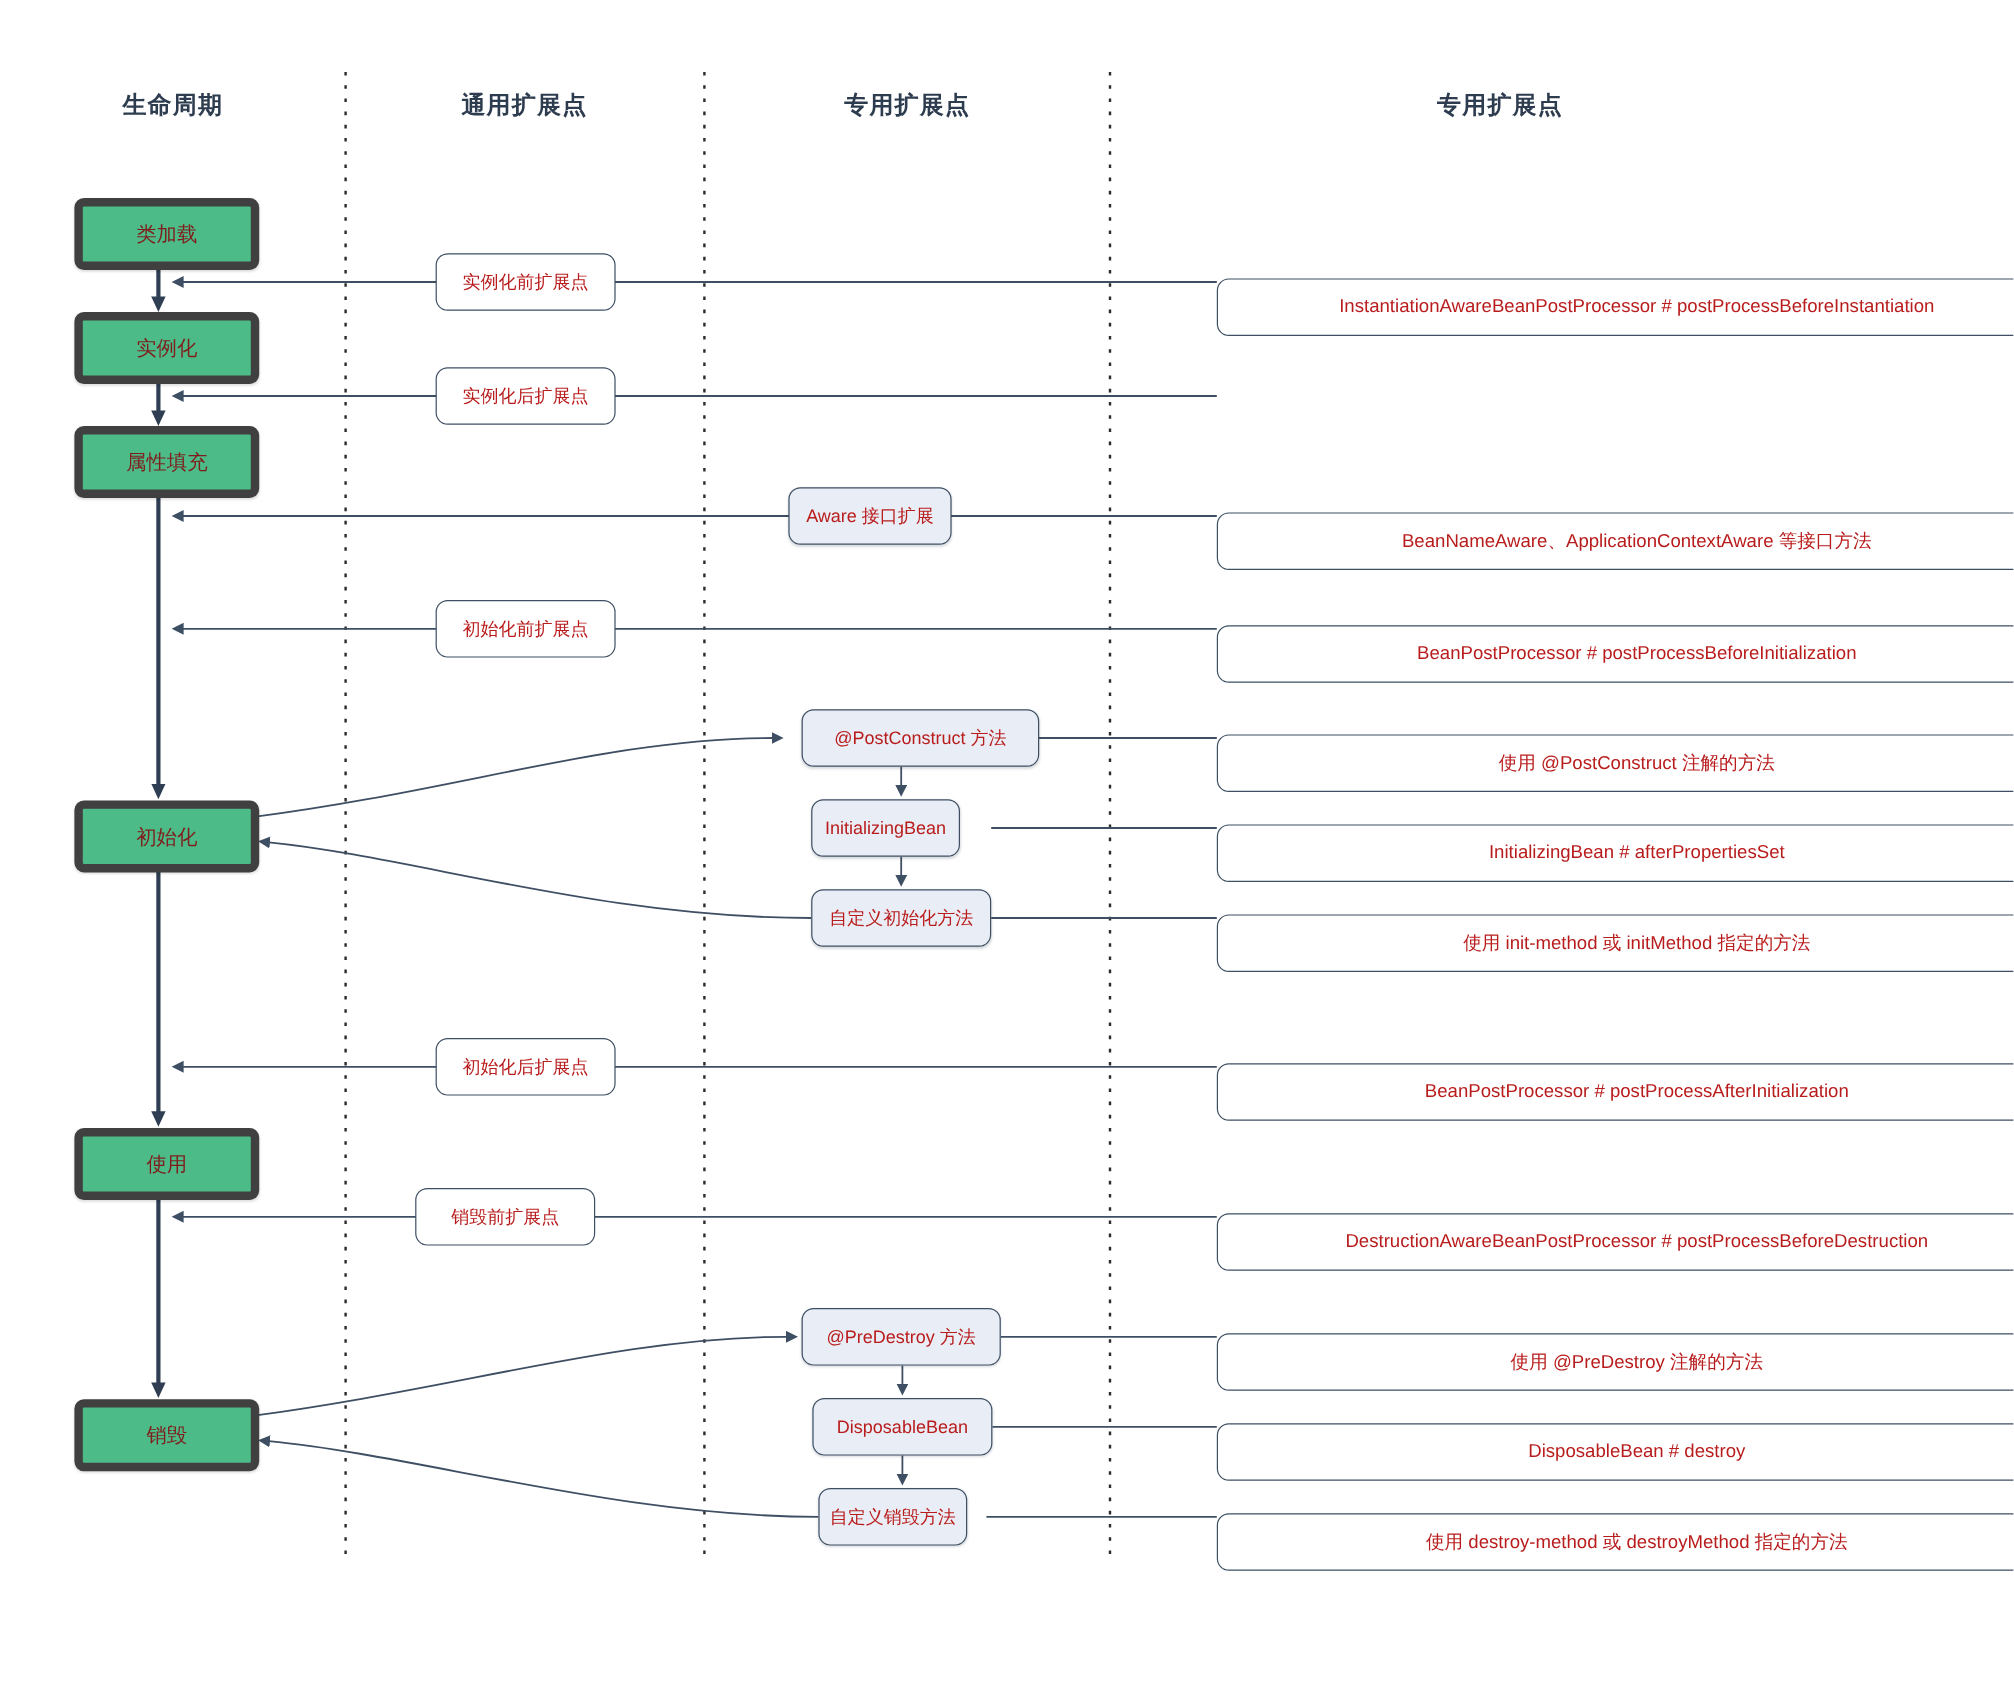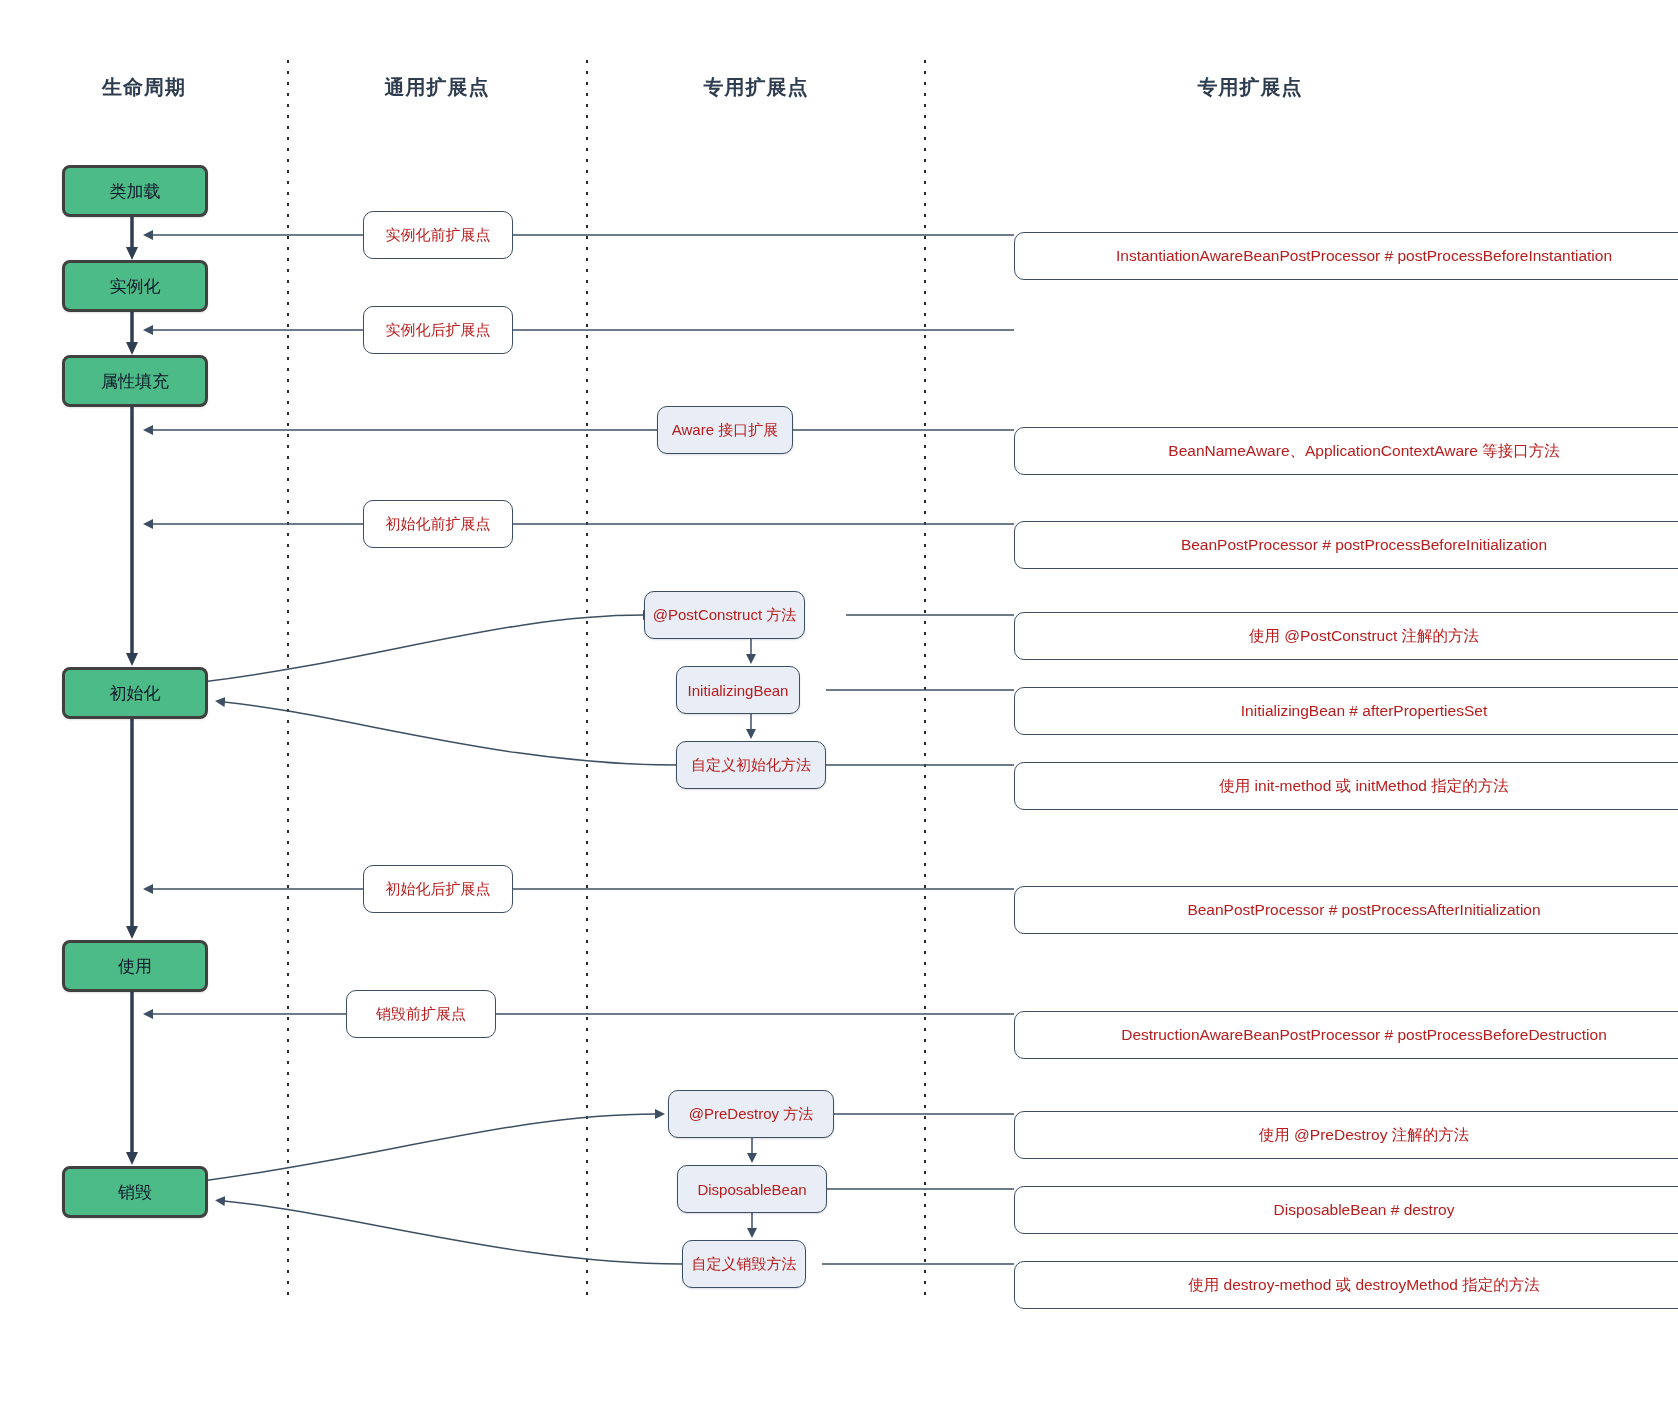--- a/index.html
+++ b/index.html
@@ -5,22 +5,22 @@
   html,body{margin:0;padding:0;background:#ffffff;}
   body{font-family:"Liberation Sans","DejaVu Sans",sans-serif;}
   #canvas{position:relative;width:1678px;height:1404px;background:#ffffff;overflow:hidden;}
   #wires{position:absolute;left:0;top:0;width:1678px;height:1404px;}
   .hdr{
     position:absolute;transform:translateX(-50%);
     font-size:20px;font-weight:bold;color:#2e3c50;white-space:nowrap;letter-spacing:1px;
   }
   .stage{
     position:absolute;width:140px;height:46px;border-radius:8px;
-    background:#4cbb87;border:3px solid #404040;
-    color:#0f172a;font-size:17px;
+    background:#4cbb87;border:7px solid #404040;
+    color:#7f1d1d;font-size:17px;
     display:flex;align-items:center;justify-content:center;white-space:nowrap;
     box-shadow:0 1px 2px rgba(0,0,0,0.12);
   }
   .gp,.dp,.mt{
     position:absolute;height:48px;border-radius:10px;
     border:1.5px solid #3e4f63;background:#ffffff;color:#b91c1c;
     display:flex;align-items:center;justify-content:center;white-space:nowrap;
     font-size:15px;box-sizing:border-box;
   }
   .gp{width:150px;}
@@ -101,21 +101,21 @@
   <div class="stage" style="left:62px;top:940px">使用</div>
   <div class="stage" style="left:62px;top:1166px">销毁</div>
 
   <div class="gp" style="left:363px;top:211px">实例化前扩展点</div>
   <div class="gp" style="left:363px;top:306px">实例化后扩展点</div>
   <div class="gp" style="left:363px;top:500px">初始化前扩展点</div>
   <div class="gp" style="left:363px;top:865px">初始化后扩展点</div>
   <div class="gp" style="left:346px;top:990px">销毁前扩展点</div>
 
   <div class="dp" style="left:657px;top:406px;width:136px">Aware 接口扩展</div>
-  <div class="dp" style="left:644px;top:591px;width:161px">@PostConstruct 方法</div>
+  <div class="dp" style="left:668px;top:591px;width:198px">@PostConstruct 方法</div>
   <div class="dp" style="left:676px;top:666px;width:124px">InitializingBean</div>
   <div class="dp" style="left:676px;top:741px;width:150px">自定义初始化方法</div>
   <div class="dp" style="left:668px;top:1090px;width:166px">@PreDestroy 方法</div>
   <div class="dp" style="left:677px;top:1165px;width:150px">DisposableBean</div>
   <div class="dp" style="left:682px;top:1240px;width:124px">自定义销毁方法</div>
 
   <div class="mt" style="left:1014px;top:211px">InstantiationAwareBeanPostProcessor # postProcessBeforeInstantiation</div>
   <div class="mt" style="left:1014px;top:406px">BeanNameAware、ApplicationContextAware 等接口方法</div>
   <div class="mt" style="left:1014px;top:500px">BeanPostProcessor # postProcessBeforeInitialization</div>
   <div class="mt" style="left:1014px;top:591px">使用 @PostConstruct 注解的方法</div>

